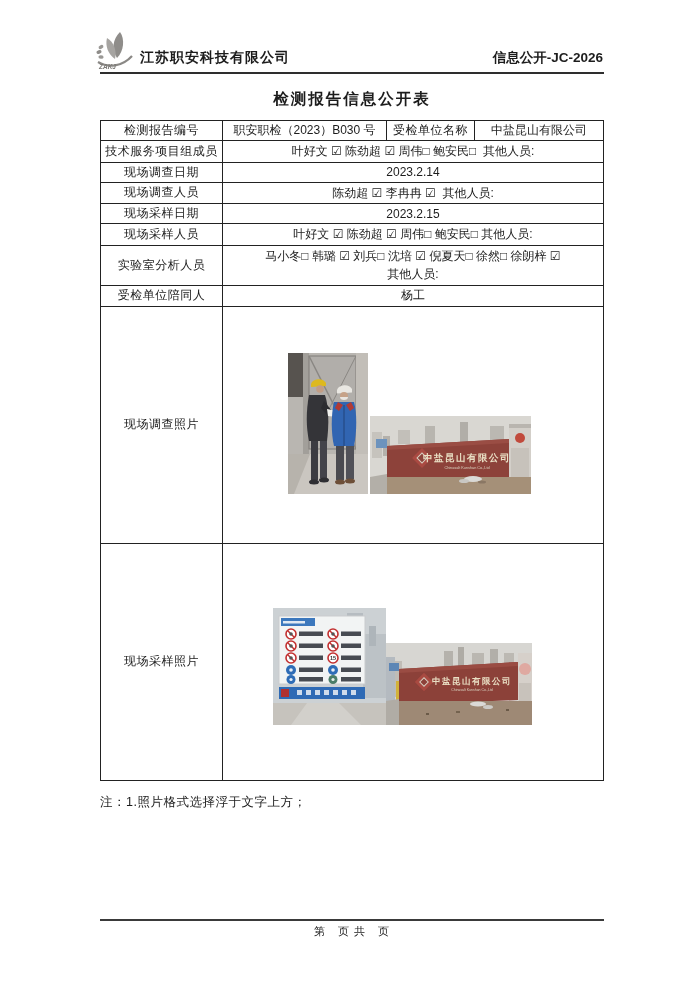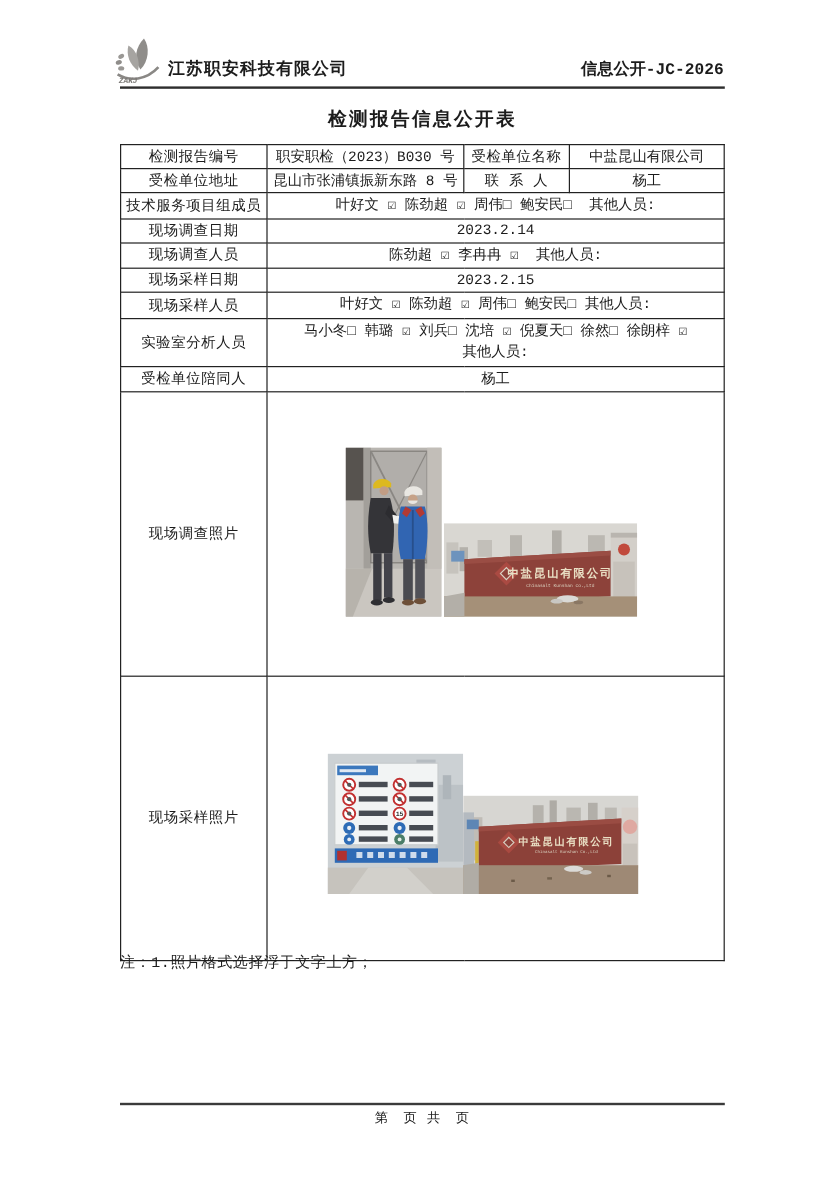--- a/index.html
+++ b/index.html
@@ -1,18 +1,18 @@
 <!DOCTYPE html>
 <html><head>
 <meta charset="utf-8">
 <style>
   html,body{margin:0;padding:0;background:#ffffff;}
   .page{
     position:relative;width:700px;height:989px;background:#ffffff;overflow:hidden;
-    font-family:Liberation Mono, monospace;color:#1c1c1c;
+    font-family:Liberation Sans, sans-serif;color:#1c1c1c;
   }
   
   .header{position:absolute;left:100px;top:29px;width:504px;height:43px;border-bottom:2px solid #2e2e2e;}
   .logo{position:absolute;left:-6px;top:1px;width:44px;height:40px;}
   .company{position:absolute;left:40px;bottom:5px;font-size:14px;font-weight:600;letter-spacing:1px;}
   .doccode{position:absolute;right:1px;bottom:5px;font-size:13.5px;font-weight:600;}
   
   .title{position:absolute;left:100px;top:89px;width:504px;text-align:center;font-size:15.5px;font-weight:bold;letter-spacing:2px;}
   
   table.report{position:absolute;left:100px;top:120px;width:503px;border-collapse:collapse;table-layout:fixed;font-size:12px;}
@@ -61,26 +61,20 @@
         <col style="width:164px">
         <col style="width:88px">
         <col style="width:129px">
       </colgroup>
     <tbody>
         <tr class="r">
       <td class="lbl">检测报告编号</td>
       <td>职安职检（2023）B030 号</td>
       <td class="lbl">受检单位名称</td>
       <td>中盐昆山有限公司</td>
-    </tr>
-    <tr class="r">
-      <td class="lbl">受检单位地址</td>
-      <td>昆山市张浦镇振新东路 8 号</td>
-      <td class="lbl">联 系 人</td>
-      <td>杨工</td>
     </tr>
     <tr class="r">
       <td class="lbl">技术服务项目组成员</td>
       <td class="vleft" colspan="3">叶好文 ☑ 陈劲超 ☑ 周伟□ 鲍安民□  其他人员:</td>
     </tr>
     <tr class="r">
       <td class="lbl">现场调查日期</td>
       <td colspan="3">2023.2.14</td>
     </tr>
     <tr class="r">

